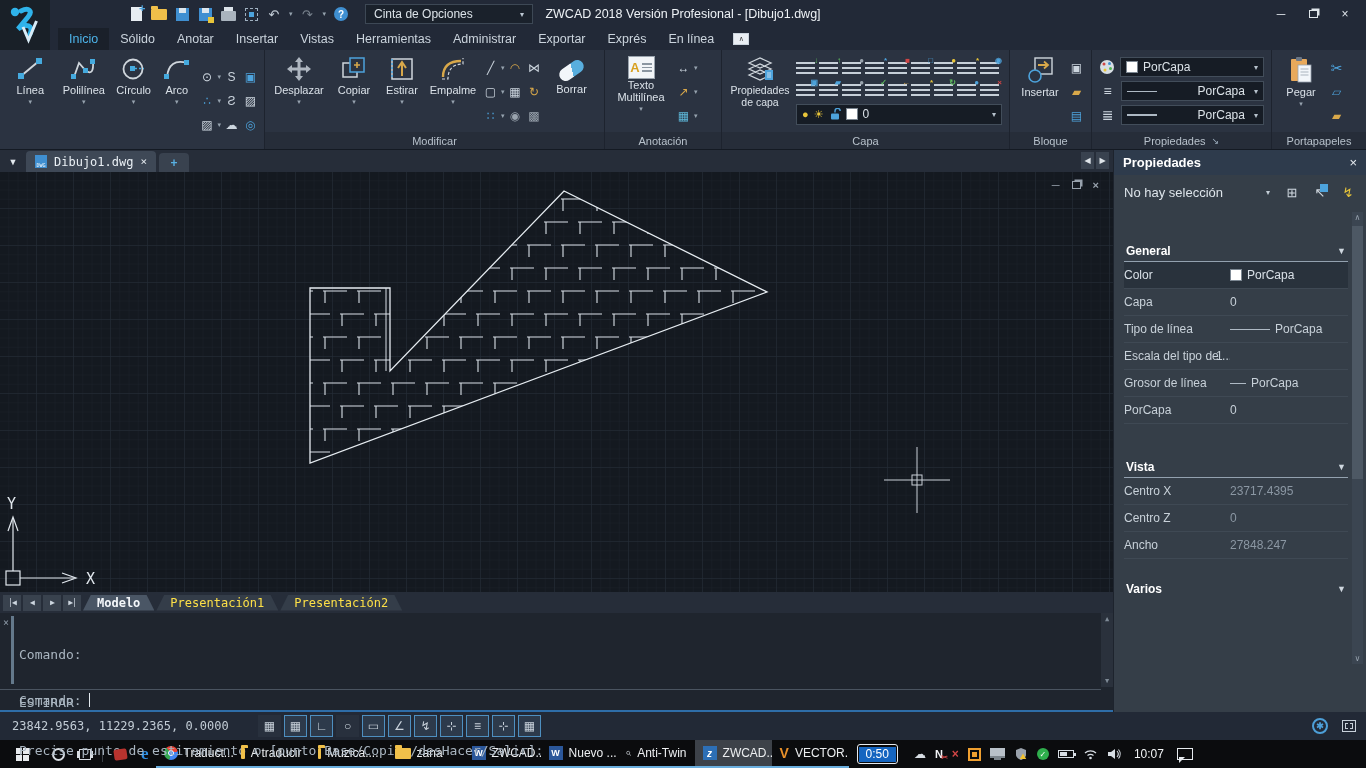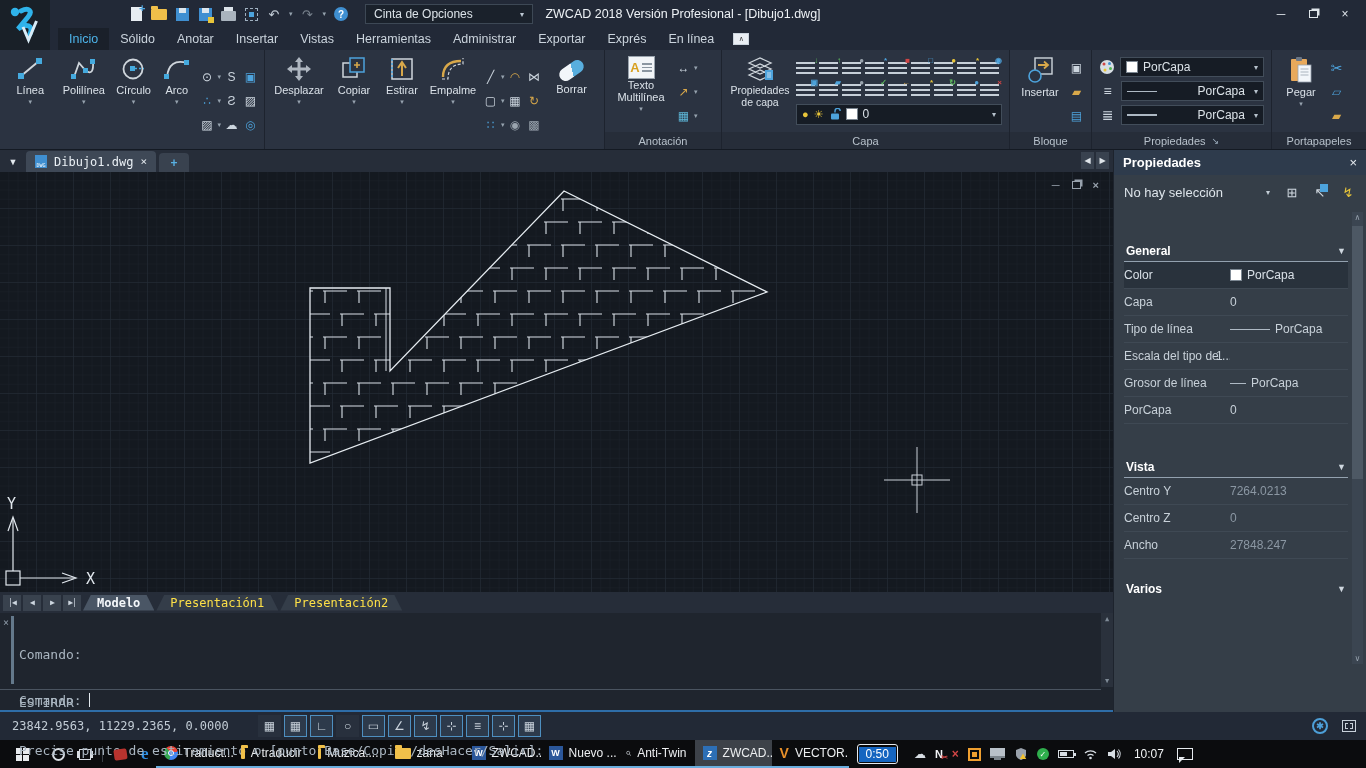--- a/index.html
+++ b/index.html
@@ -345,20 +345,23 @@
               <span class="ddsm">▾</span>
             <span class="sico gray">◉</span>
             <span class="sico gray">▩</span>
           </div>
         </div>
         <div class="bigbtn" style="width:52px">
           <span class="eraser"></span>
           <span>Borrar</span>
         </div>
       </div>
+      <div class="rlabel">
+          <span>Modificar</span>
+        </div>
     </div>
 
     <div class="rpanel" style="width:117px">
       <div class="rcontent">
         <div class="bigbtn" style="width:62px">
           <span class="mtexti">
               <b>A</b>
               <span class="mlines">
                 <i></i>
                 <i></i>
@@ -759,23 +762,23 @@
           <span class="pval">
               <span>0</span>
             </span>
         </div>
 
         <div class="phead" style="margin-top:33px">
           <span>Vista</span>
           <span class="cdd">▼</span>
         </div>
         <div class="prow dim">
-          <span class="plab">Centro Y</span>
+          <span class="plab">Centro X</span>
           <span class="pval">
-              <span>7264.0213</span>
+              <span>23717.4395</span>
             </span>
         </div>
         <div class="prow dim">
           <span class="plab">Centro Z</span>
           <span class="pval">
               <span>0</span>
             </span>
         </div>
         <div class="prow dim">
           <span class="plab">Ancho</span>

